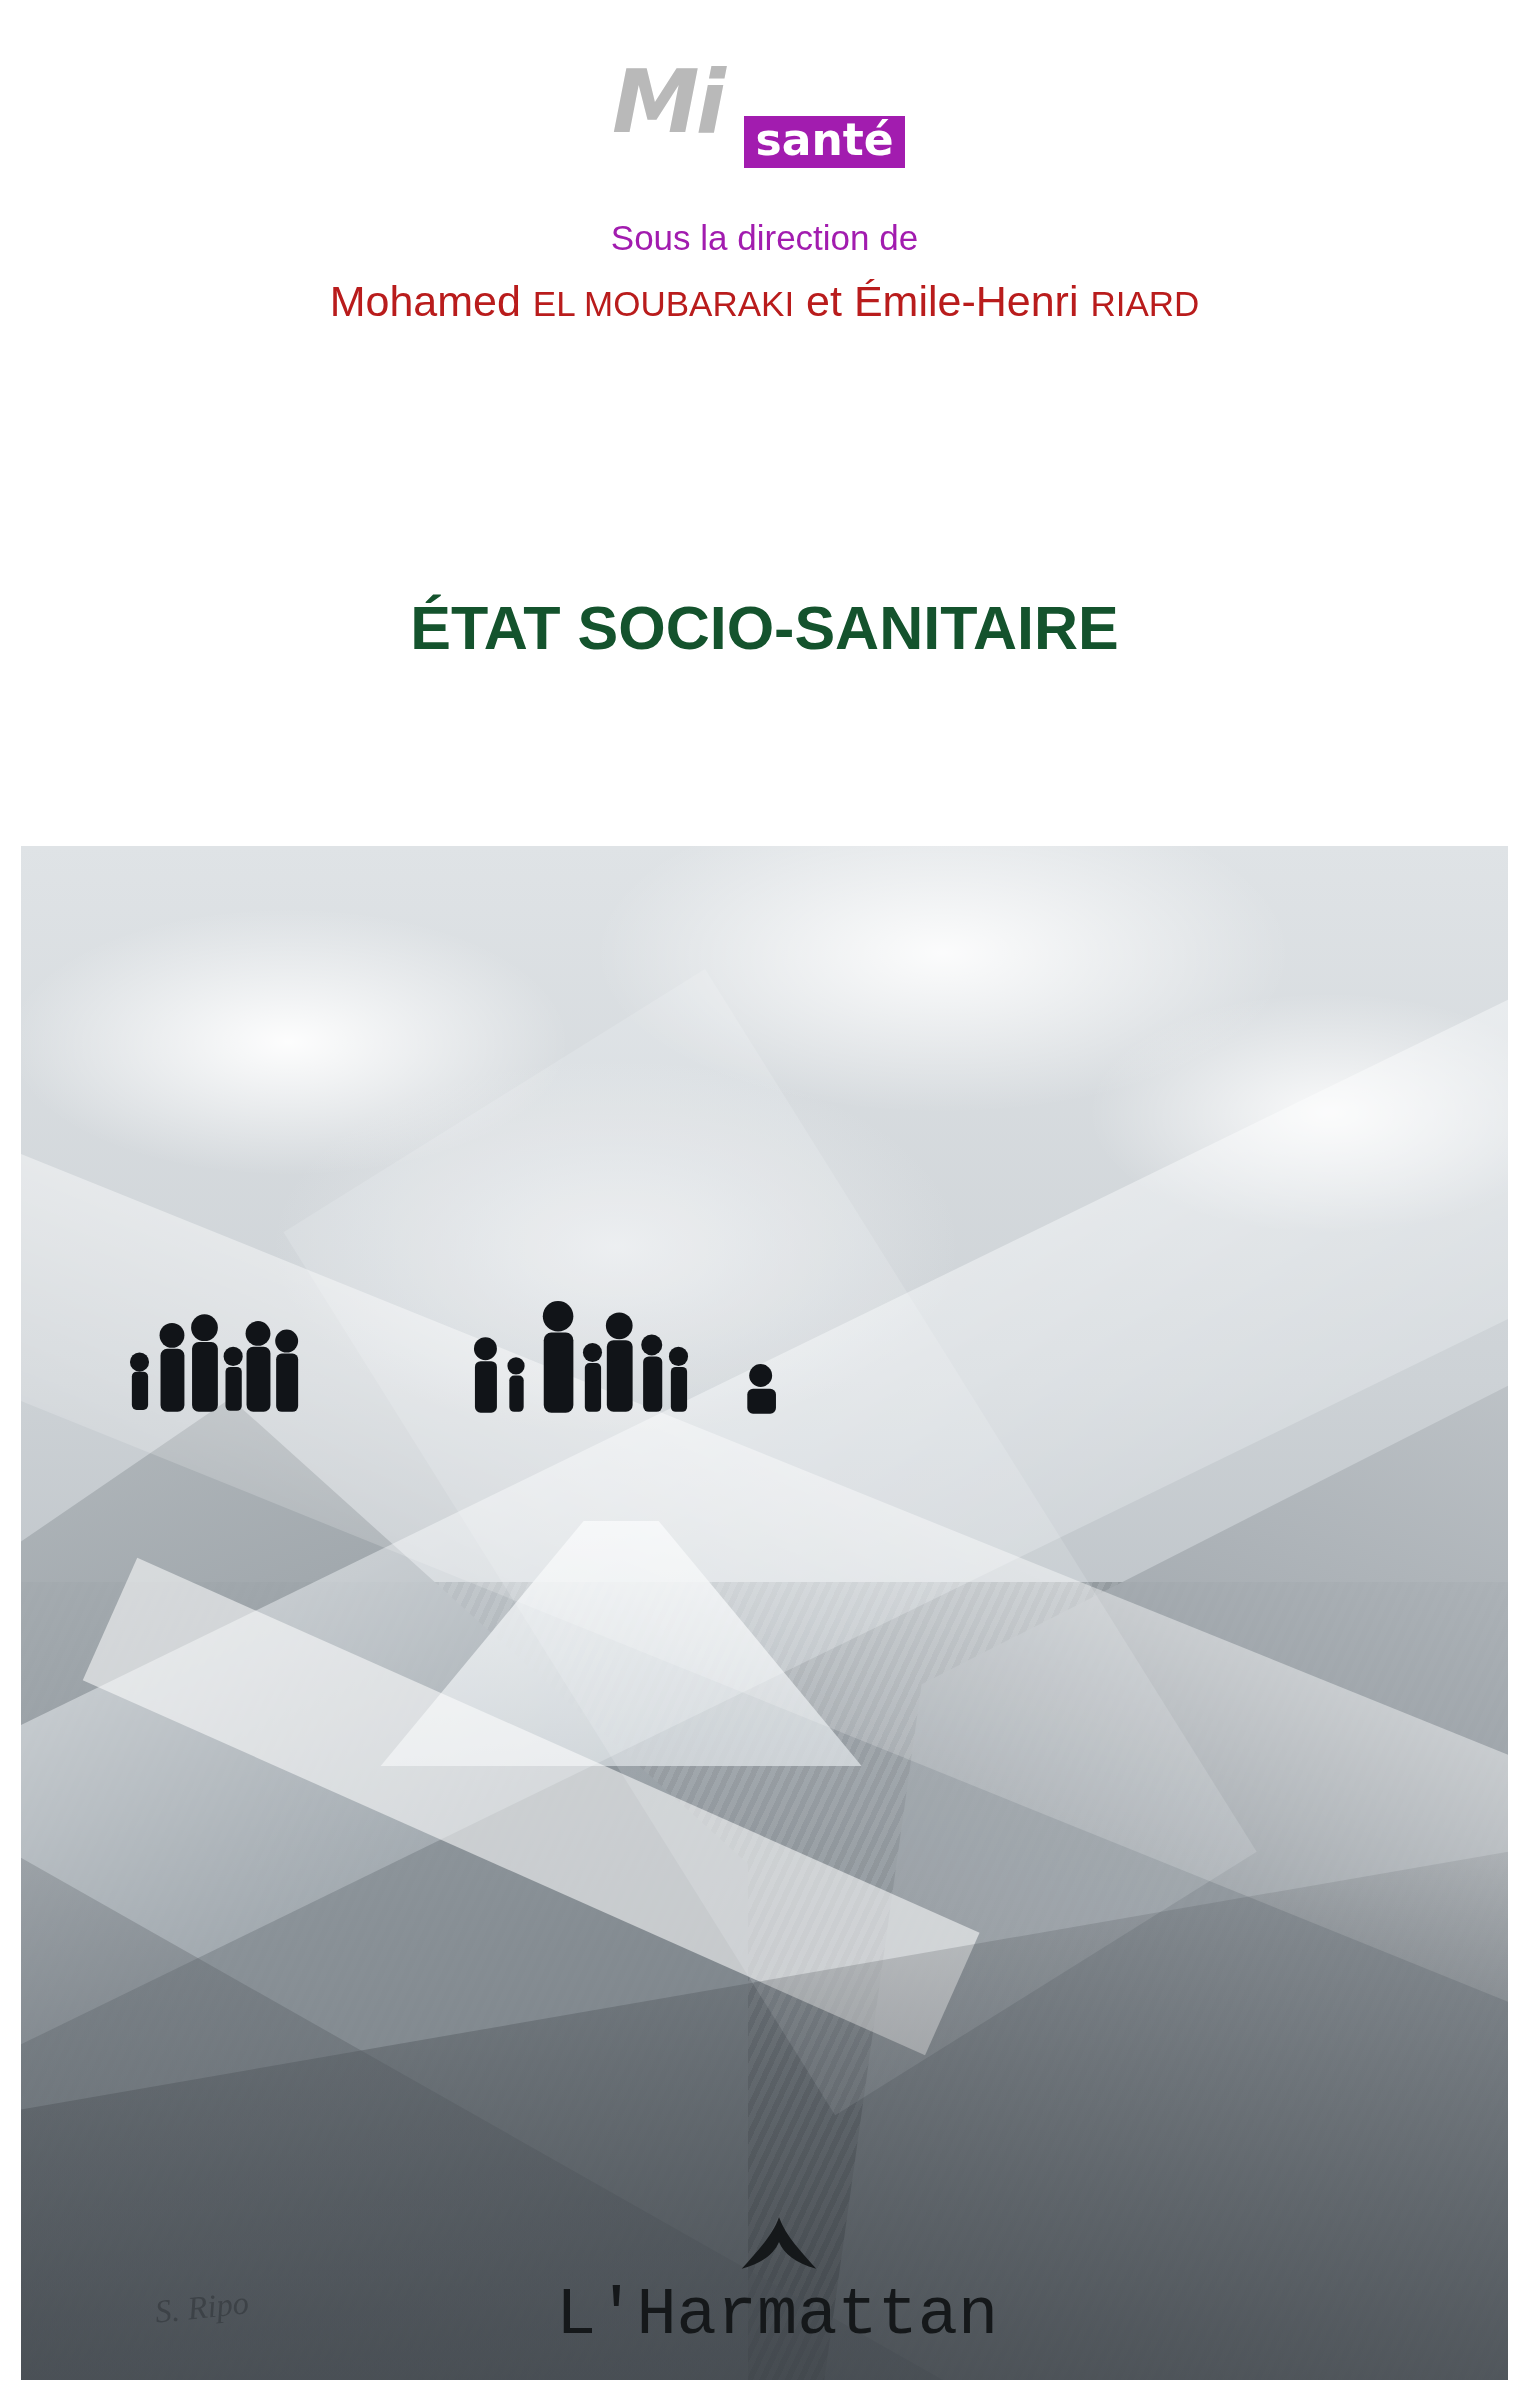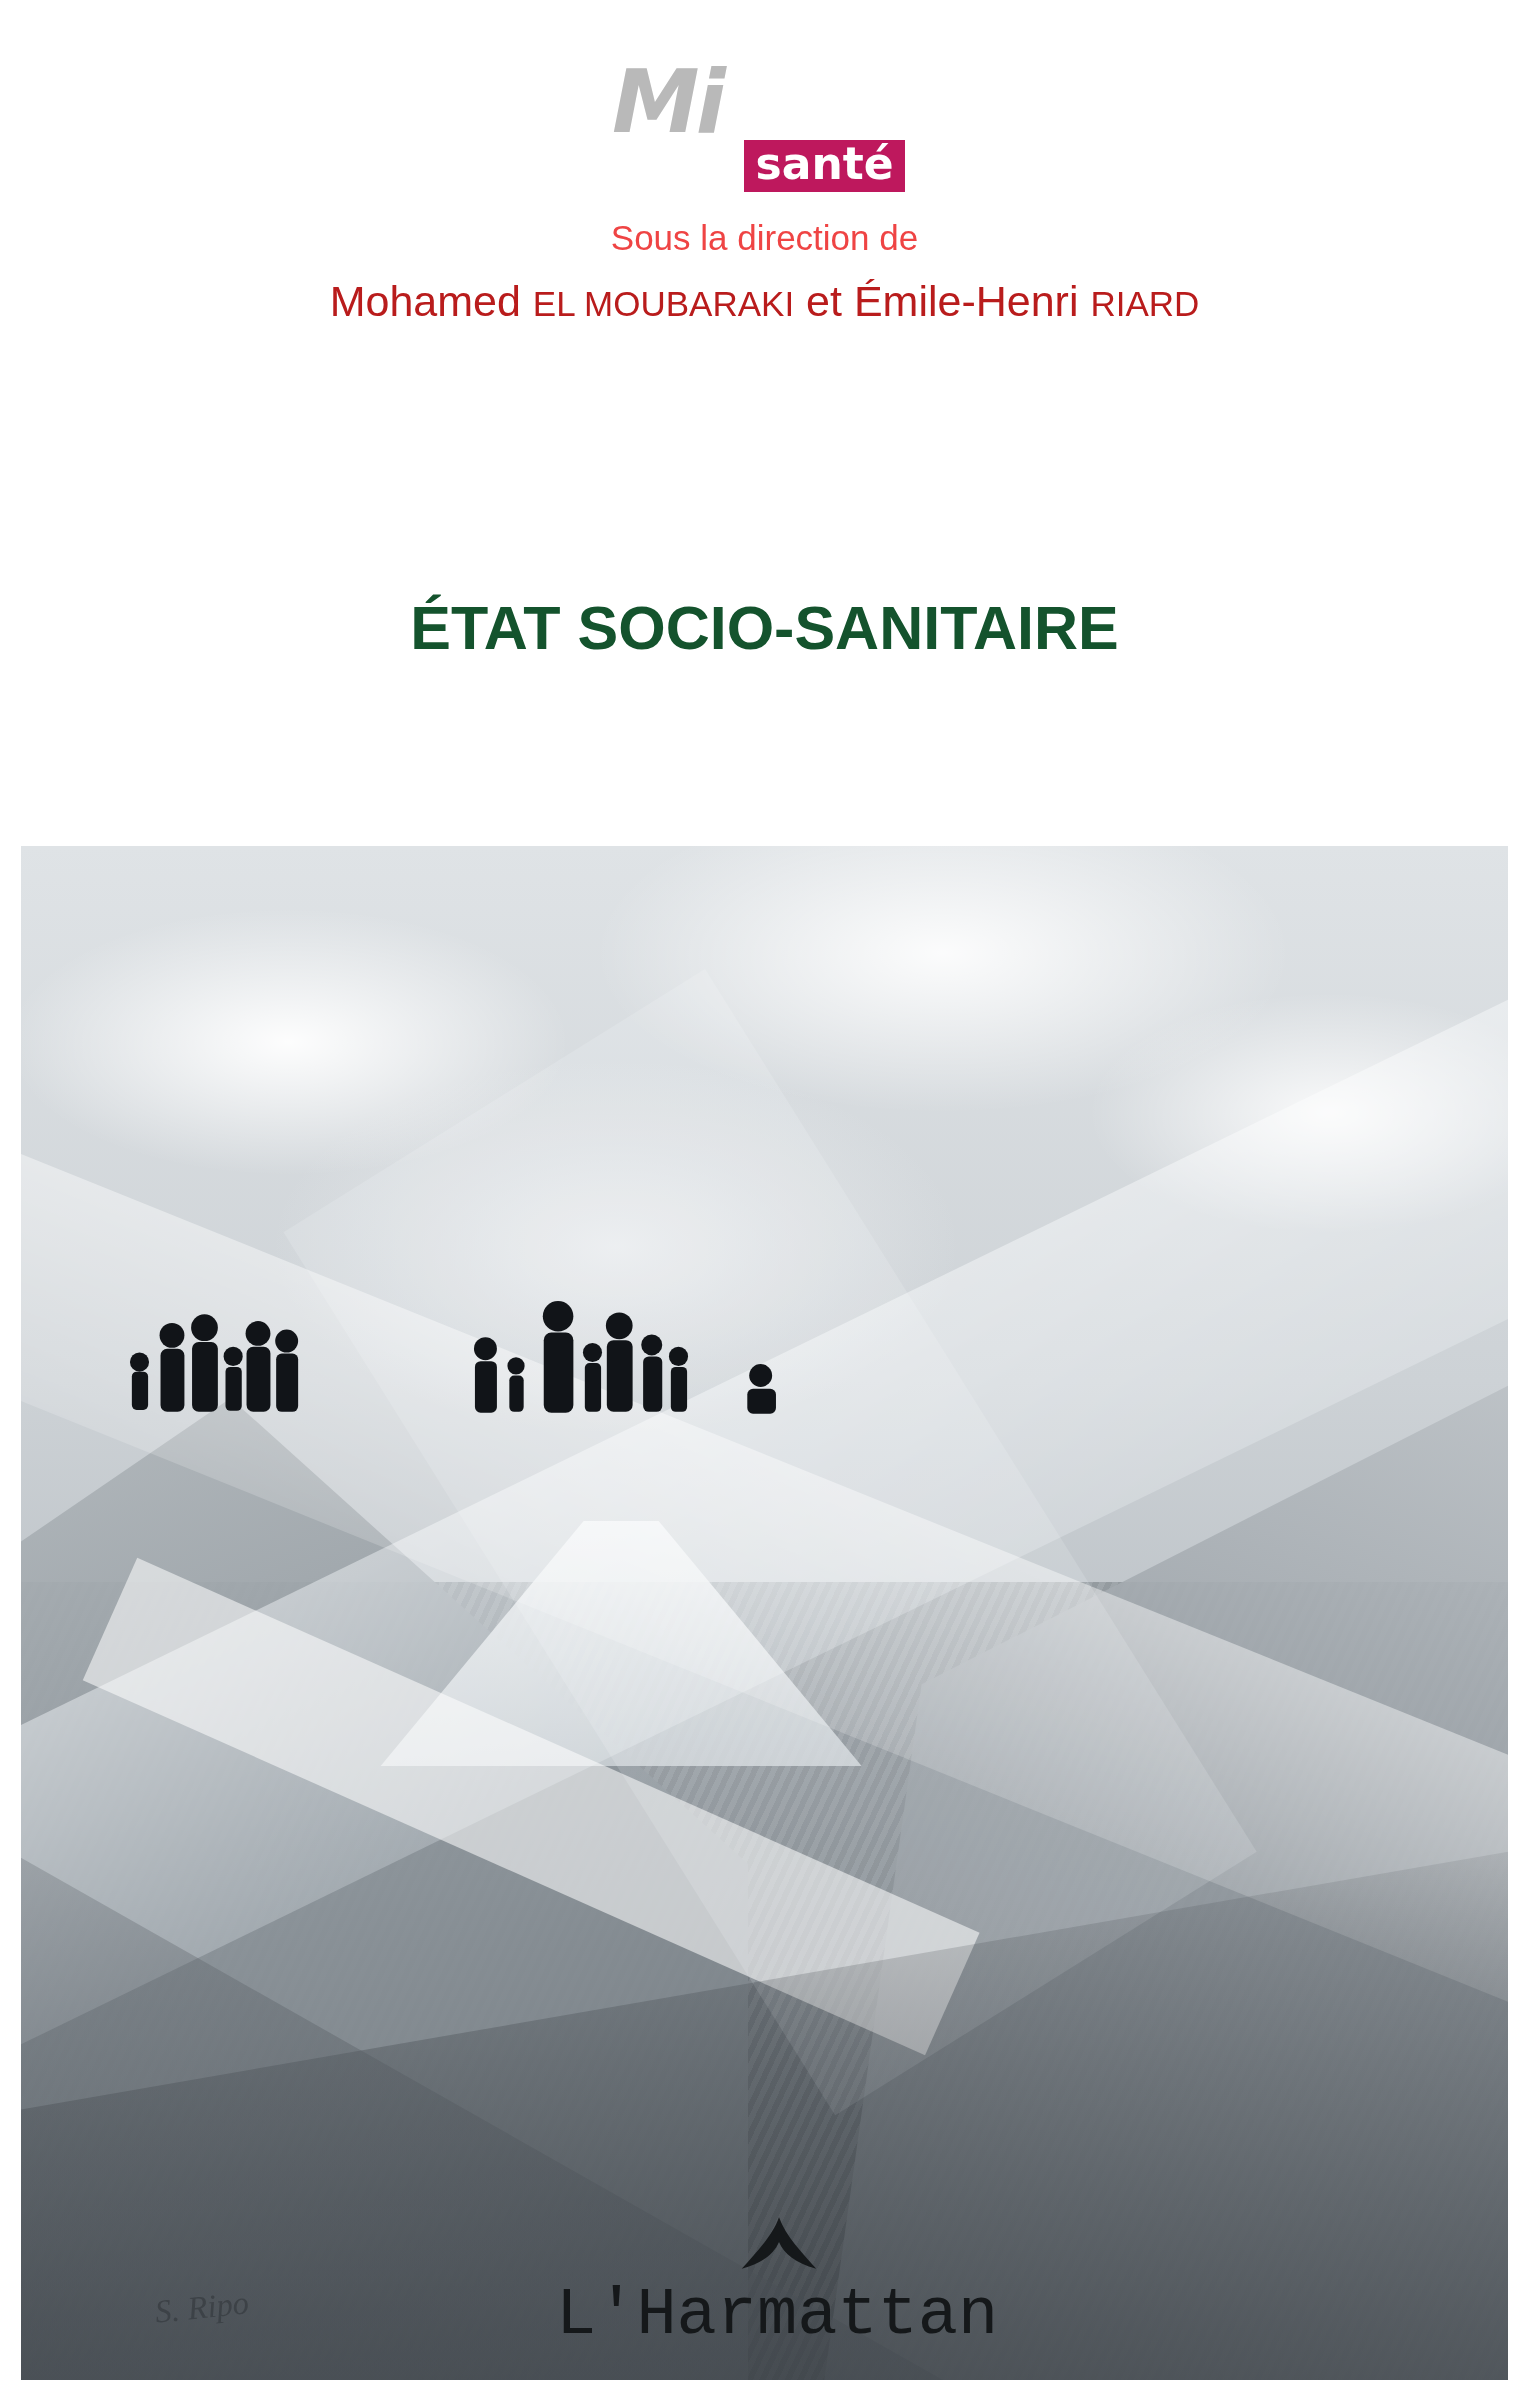--- a/index.html
+++ b/index.html
@@ -57,42 +57,42 @@
     font-size: 69px;
     font-weight: bold;
     color: #1a1a1a;
     letter-spacing: -1.9px;
     line-height: 1;
     font-family: "DejaVu Sans", sans-serif;
   }
   .logo-sante-box {
     position: absolute;
     left: 132px;
-    top: 92px;
-    background: #be185d;
+    top: 68px;
+    background: #a21caf;
     padding: 1.9px 11.5px 5.7px 11.5px;
   }
   .logo-sante {
     font-size: 44px;
     font-weight: bold;
     color: #ffffff;
     letter-spacing: 0px;
     line-height: 1;
     font-family: "DejaVu Sans", sans-serif;
   }
 
   
   .direction-line {
     position: absolute;
     left: 0;
     top: 218px;
     width: 1529px;
     text-align: center;
     font-size: 35px;
-    color: #ef4444;
+    color: #a21caf;
     font-family: "Liberation Sans", sans-serif;
   }
   .authors-line {
     position: absolute;
     left: 0;
     top: 277px;
     width: 1529px;
     text-align: center;
     font-size: 43px;
     color: #b91c1c;

